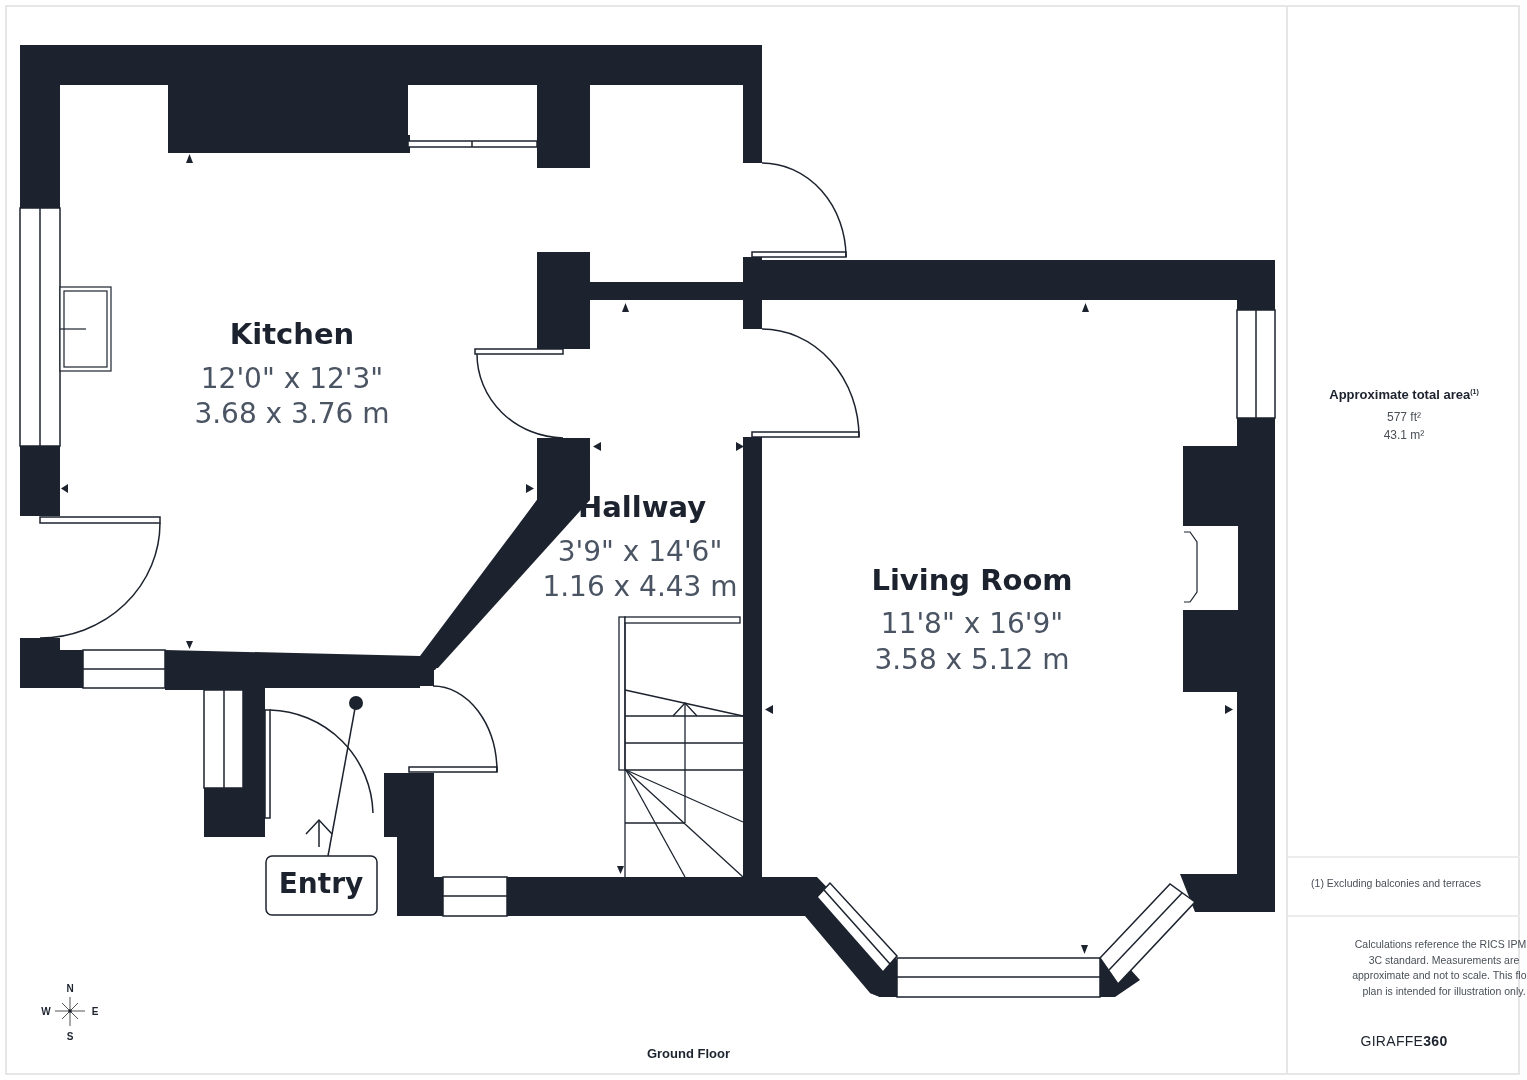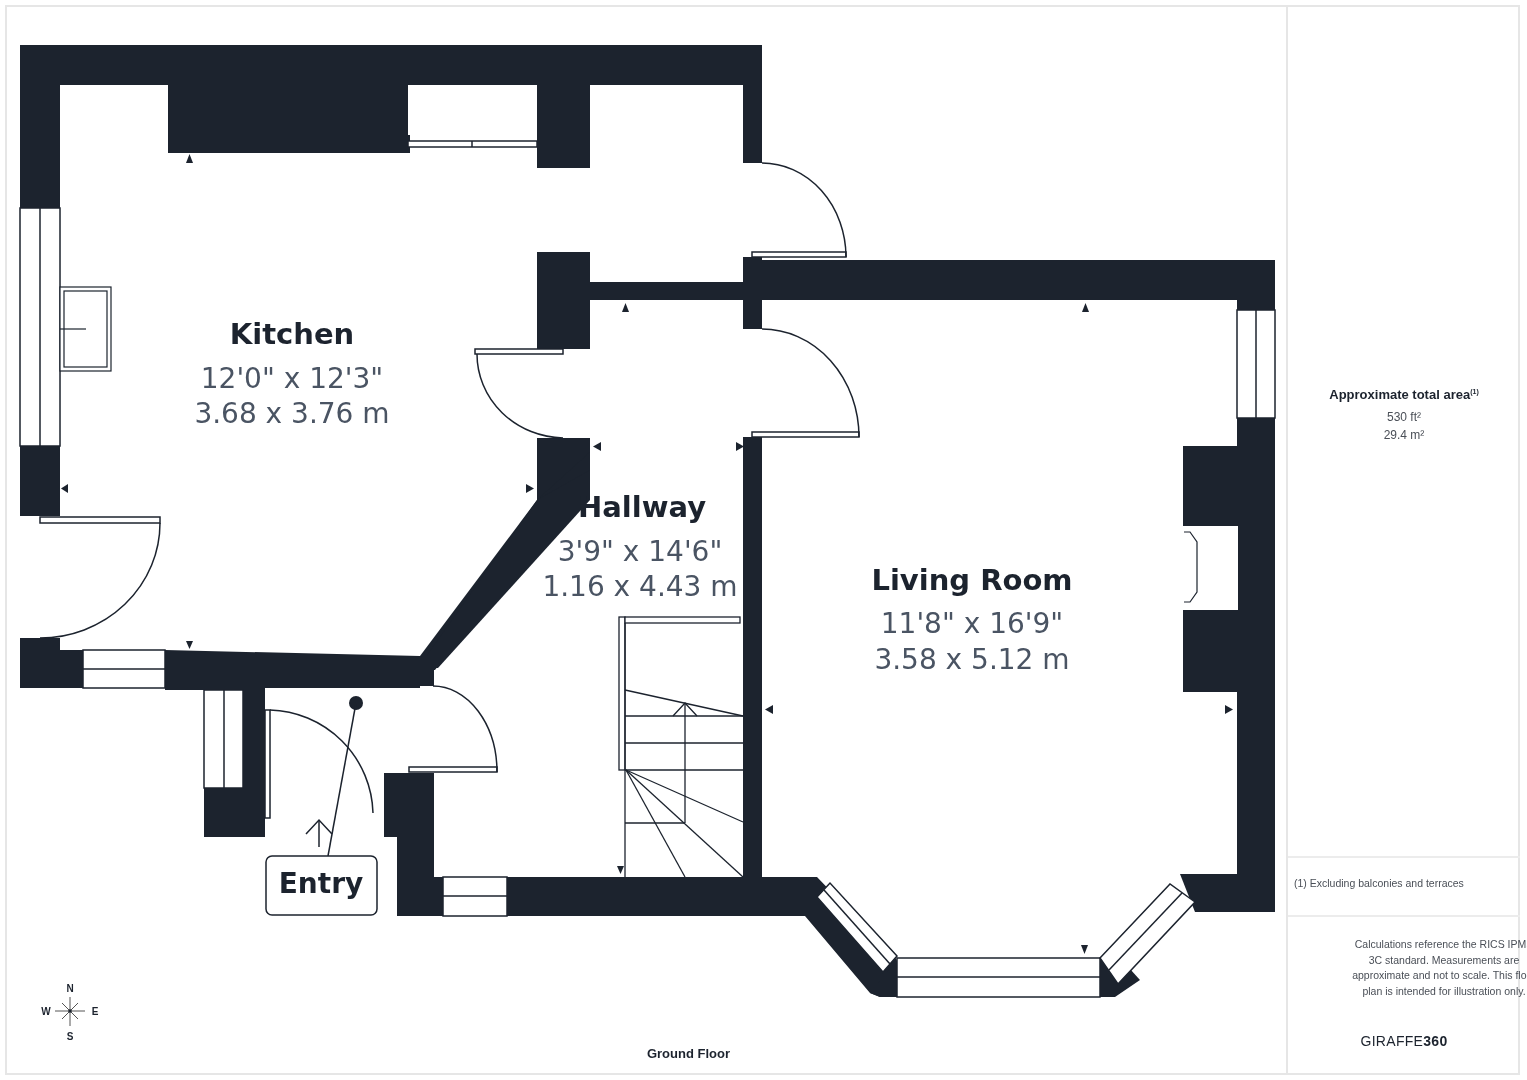--- a/index.html
+++ b/index.html
@@ -6,21 +6,21 @@
     body { width: 1527px; height: 1080px; position: relative; overflow: hidden; font-family: "Liberation Sans", sans-serif; }
     .frame { position: absolute; left: 5px; top: 5px; width: 1515px; height: 1070px; border: 2px solid #e6e6e6; box-sizing: border-box; }
     .divider-v { position: absolute; left: 1286px; top: 5px; width: 2px; height: 1070px; background: #e6e6e6; }
     .sidebar { position: absolute; left: 1288px; top: 5px; width: 232px; height: 1070px; }
     .area-block { position: absolute; left: 0; top: 382px; width: 232px; text-align: center; color: #1c232e; }
     .area-title { font-weight: bold; font-size: 13px; }
     .area-title sup { font-size: 7px; }
     .area-val { font-size: 12px; color: #4a4f57; margin-top: 8px; }
     .area-val2 { font-size: 12px; color: #4a4f57; margin-top: 4px; }
     .divider-h { position: absolute; left: 0; width: 232px; height: 2px; background: #ececec; }
-    .footnote { position: absolute; left: 0; top: 872px; width: 216px; font-size: 10.5px; color: #4a4f57; margin-left: 6px; }
+    .footnote { position: absolute; left: 0; top: 872px; width: 216px; text-align: center; font-size: 10.5px; color: #4a4f57; }
     .disclaimer { position: absolute; left: 24px; top: 932px; width: 184px; text-align: center; font-size: 10.5px; line-height: 15.5px; color: #4a4f57; margin-left: 40px; }
     .brand { position: absolute; left: 0; top: 1028px; width: 232px; text-align: center; font-size: 14px; color: #1c232e; letter-spacing: 0.3px; }
     .brand b { font-weight: bold; }
     svg.plan { position: absolute; left: 0; top: 0; }
     .room-name { font-family: "DejaVu Sans", sans-serif; font-weight: bold; fill: #1c232e; }
     .room-dim { font-family: "DejaVu Sans", sans-serif; fill: #4a5463; }
     .floor-label { position: absolute; left: 560px; top: 1046px; width: 170px; text-align: right; font-weight: bold; font-size: 13px; color: #1c232e; }
     .compass-letter { font-family: "Liberation Sans", sans-serif; font-weight: bold; font-size: 10px; fill: #1c232e; }
   </style>
 </head>
@@ -221,21 +221,21 @@
     <text x="46" y="1015" text-anchor="middle" class="compass-letter">W</text>
     <text x="95" y="1015" text-anchor="middle" class="compass-letter">E</text>
   </g>
 </svg>
 
 <div class="floor-label">Ground Floor</div>
 
 <div class="sidebar">
   <div class="area-block">
     <div class="area-title"><span>Approximate total area</span><sup>(1)</sup></div>
-    <div class="area-val">530 ft²</div>
-    <div class="area-val2">29.4 m²</div>
+    <div class="area-val">577 ft²</div>
+    <div class="area-val2">43.1 m²</div>
   </div>
   <div class="divider-h" style="top:851px;"></div>
   <div class="footnote">(1) Excluding balconies and terraces</div>
   <div class="divider-h" style="top:910px;"></div>
   <div class="disclaimer">Calculations reference the RICS IPMS 3C standard. Measurements are approximate and not to scale. This floor plan is intended for illustration only.</div>
   <div class="brand"><span>GIRAFFE</span><b>360</b></div>
 </div>
 
 </body></html>

